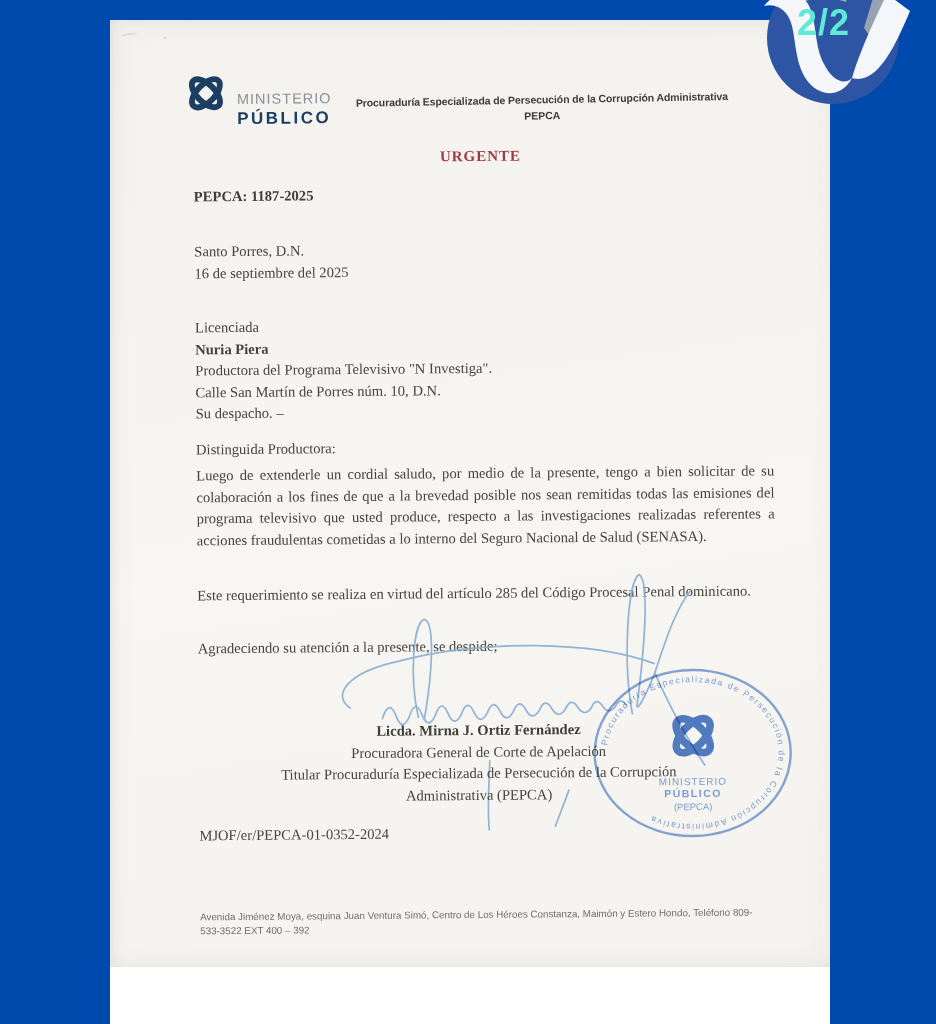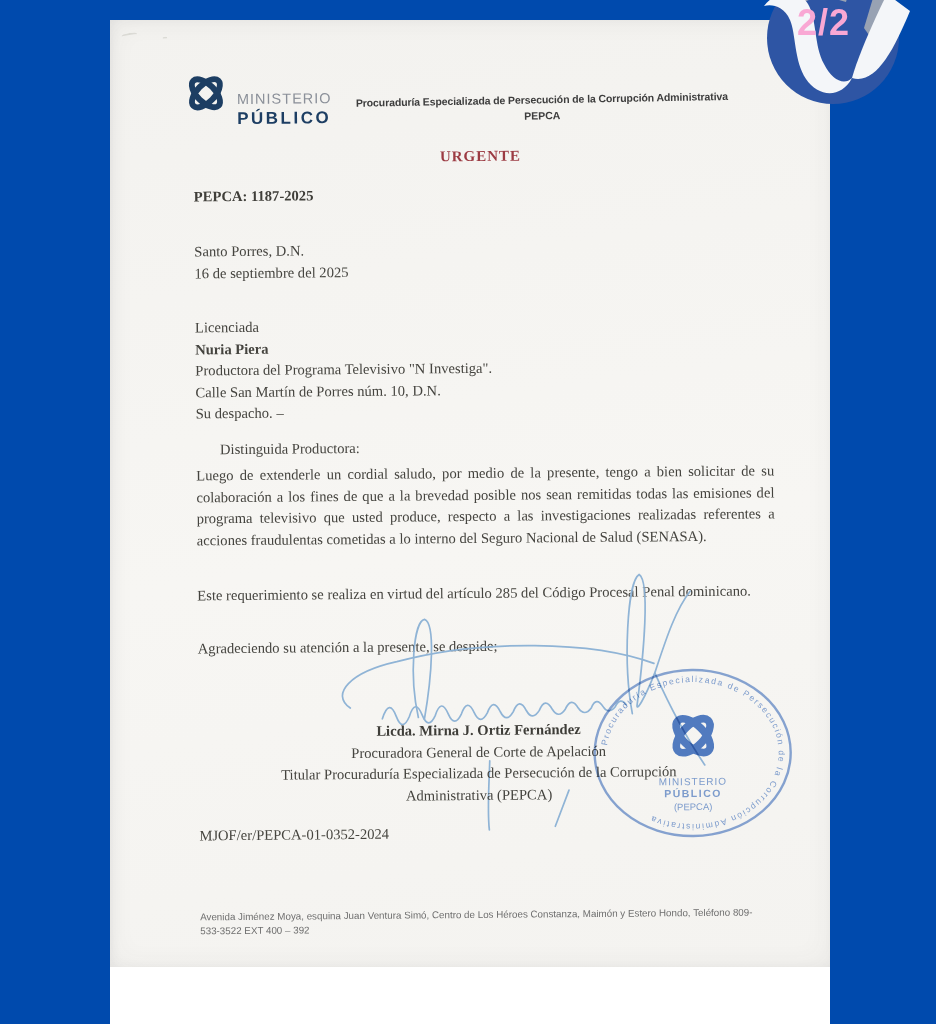--- a/index.html
+++ b/index.html
@@ -42,21 +42,21 @@
 
   .urgent { left:273px; top:128px; width:200px; text-align:center;
             font-weight:bold; font-size:15px; letter-spacing:1px; color:#9c3b43; }
 
   .case-number { left:86px; top:166px; font-weight:bold; font-size:14.6px; color:#3f3e39; }
 
   .line { font-size:14.6px; line-height:21.5px; }
   .place-date { left:86px; top:219px; }
   .recipient  { left:86px; top:295px; }
   .recipient .name { font-weight:bold; }
-  .salutation { left:86px; top:417px;margin-left:24px; }
+  .salutation { left:86px; top:417px; }
 
   .para { left:86px; width:578px; font-size:14.6px; line-height:21.6px; text-align:justify; color:#45443f; }
   .p1 { top:443px; }
   .p2 { top:563px; }
   .p3 { top:616px; text-align:left; }
 
   .signer { left:85px; top:700px; width:562px; text-align:center; }
   .signer div { font-size:14.6px; line-height:21.5px; color:#45443f; }
   .signer .name { font-weight:bold; color:#3e3d38; }
 
@@ -65,21 +65,21 @@
   .page-footer { left:86px; top:888px; width:582px; font-size:9.8px; line-height:14px; color:#6e6e6e; }
 
   .sig-svg   { left:210px; top:545px; }
   .stamp-svg { left:475px; top:645px; mix-blend-mode:multiply; opacity:.92; }
 
   
   .viewer-logo { position:absolute; left:756px; top:-32px; }
   .page-indicator {
     position:absolute; left:797px; top:2px;
     font-family:"Liberation Sans", sans-serif;
-    font-size:36px; font-weight:bold; color:#f9a8d4; letter-spacing:1px;
+    font-size:36px; font-weight:bold; color:#5eead4; letter-spacing:1px;
   }
 </style>
 </head>
 <body>
 
 <div id="stage">
 
   <svg width="0" height="0" style="position:absolute">
     <defs>
       <g id="knot" fill="none" stroke-linecap="round">

